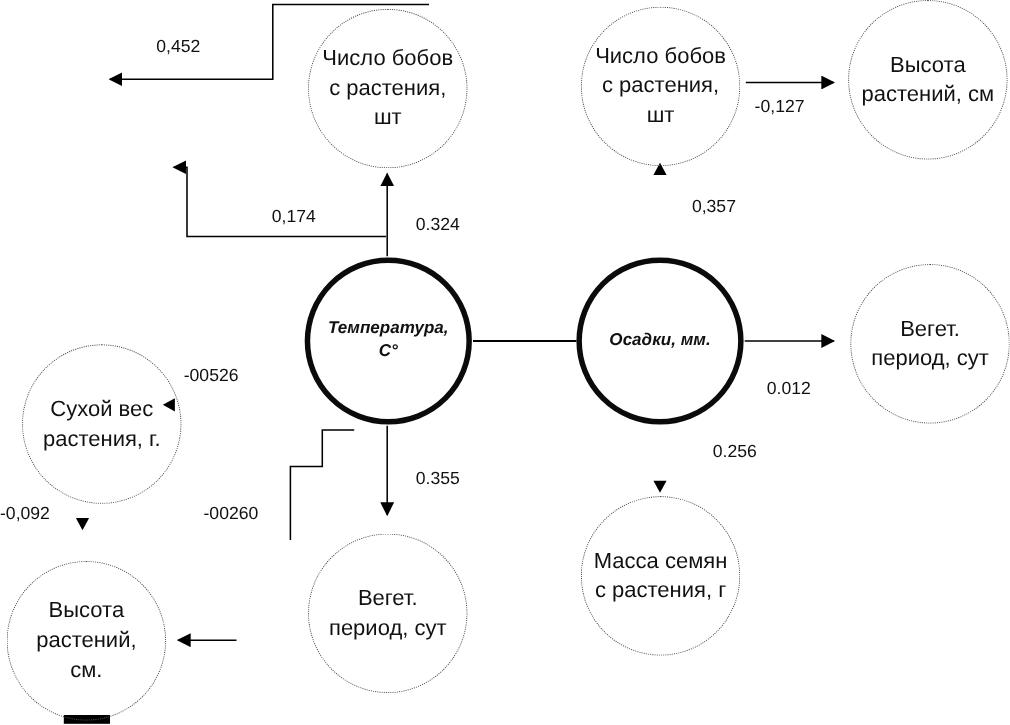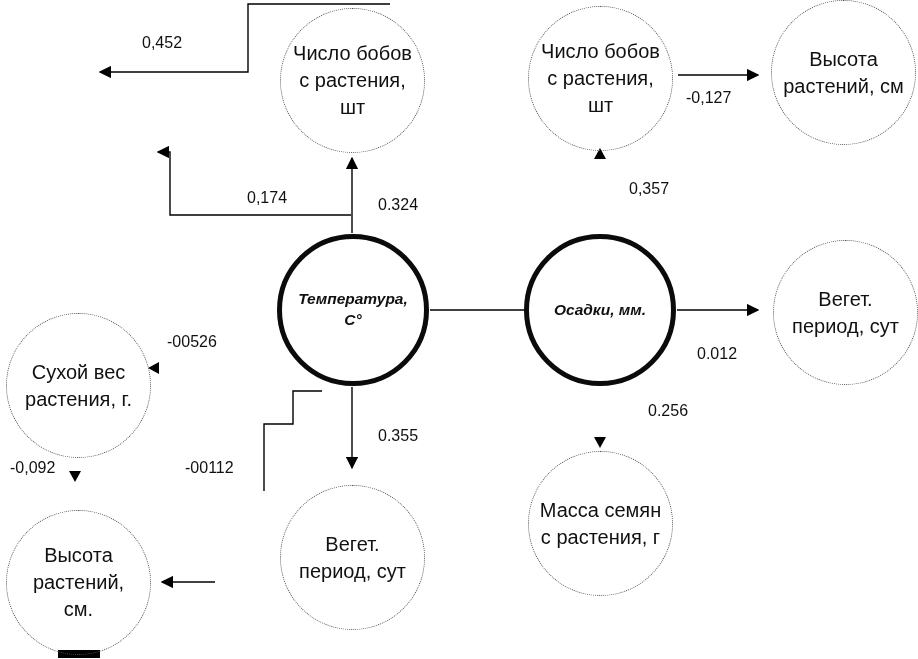--- a/index.html
+++ b/index.html
@@ -71,21 +71,21 @@
     <polygon points="600,448 594,437 606,437" fill="#000"></polygon>
     <polygon points="148,368 159,362 159,374" fill="#000"></polygon>
     <polygon points="75,482 69,471 81,471" fill="#000"></polygon>
 
     <rect x="58" y="650" width="42" height="8" fill="#000"></rect>
   </svg>
 
   <div class="node" style="left:280px;top:8px;">
     <span>Число бобов с растения, шт</span>
   </div>
-  <div class="node" style="left:6px;top:313px;">
+  <div class="node" style="left:20px;top:313px;">
     <span>Сухой вес растения, г.</span>
   </div>
   <div class="node" style="left:6px;top:510px;">
     <span>Высота растений, см.</span>
   </div>
   <div class="node" style="left:280px;top:485px;">
     <span>Вегет. период, сут</span>
   </div>
   <div class="node" style="left:528px;top:6px;">
     <span>Число бобов с растения, шт</span>
@@ -109,16 +109,16 @@
 
   <span class="coef" style="left:142px;top:34px;">0,452</span>
   <span class="coef" style="left:247px;top:189px;">0,174</span>
   <span class="coef" style="left:378px;top:196px;">0.324</span>
   <span class="coef" style="left:686px;top:89px;">-0,127</span>
   <span class="coef" style="left:629px;top:180px;">0,357</span>
   <span class="coef" style="left:167px;top:333px;">-00526</span>
   <span class="coef" style="left:697px;top:345px;">0.012</span>
   <span class="coef" style="left:378px;top:427px;">0.355</span>
   <span class="coef" style="left:648px;top:402px;">0.256</span>
-  <span class="coef" style="left:185px;top:459px;">-00112</span>
-  <span class="coef" style="left:0px;top:459px;margin-left:10px;">-0,092</span>
+  <span class="coef" style="left:185px;top:459px;">-00260</span>
+  <span class="coef" style="left:0px;top:459px;">-0,092</span>
 
 </div>
 
 </body></html>

